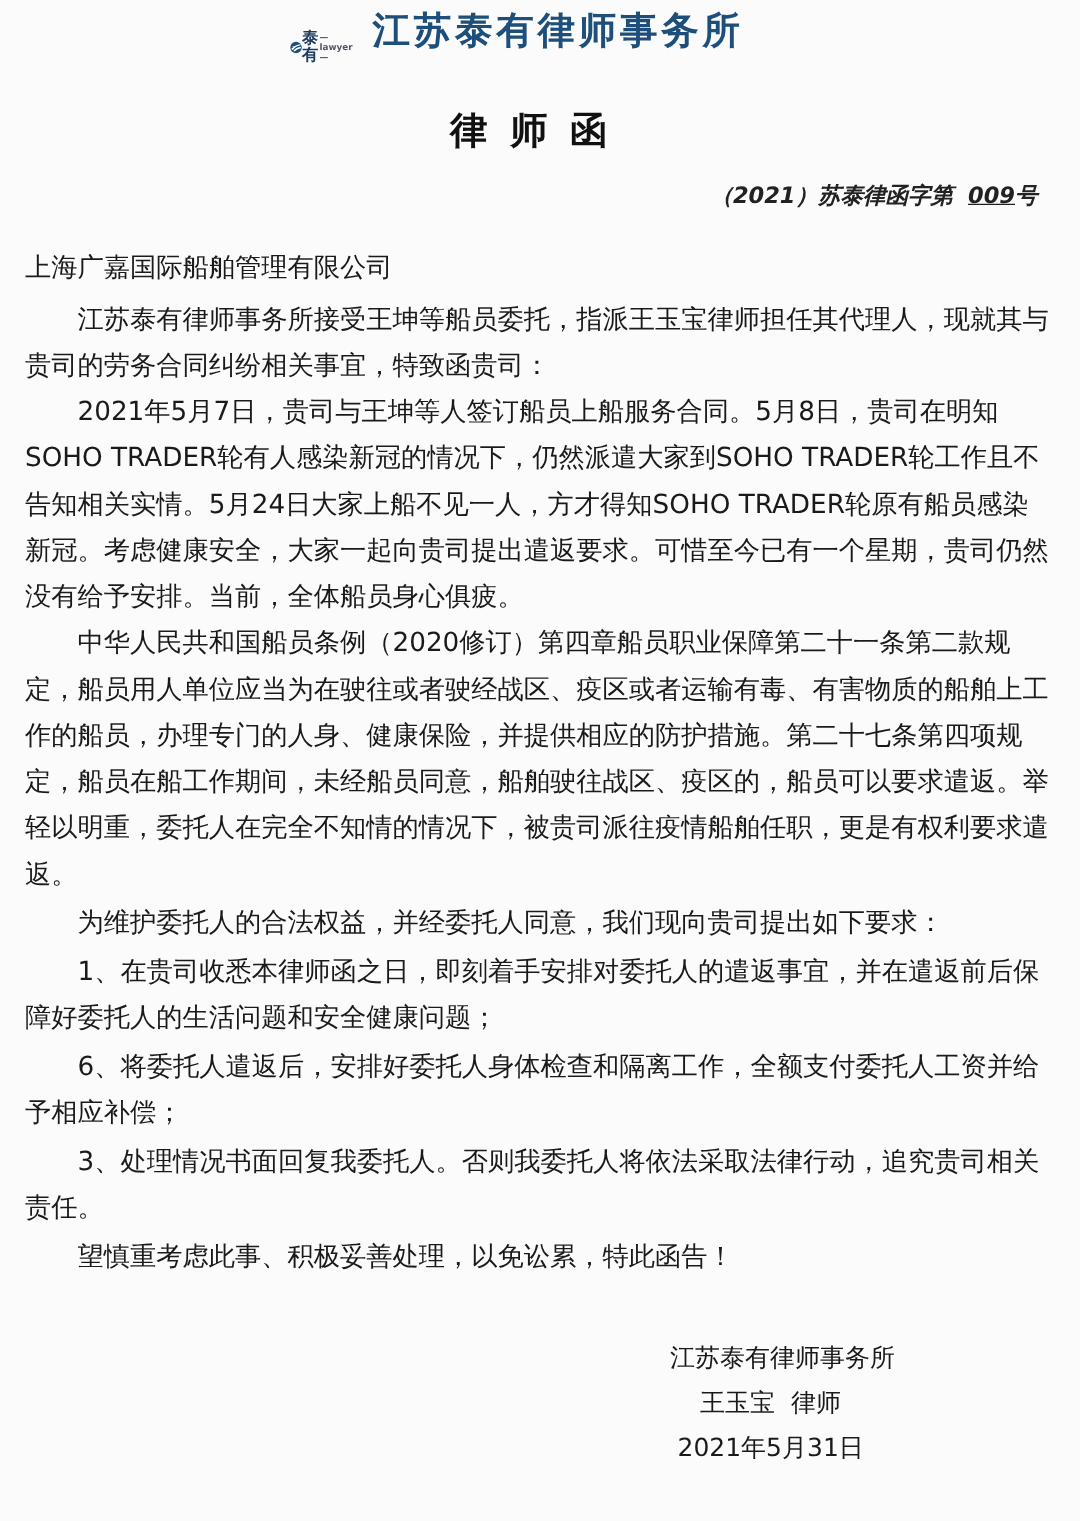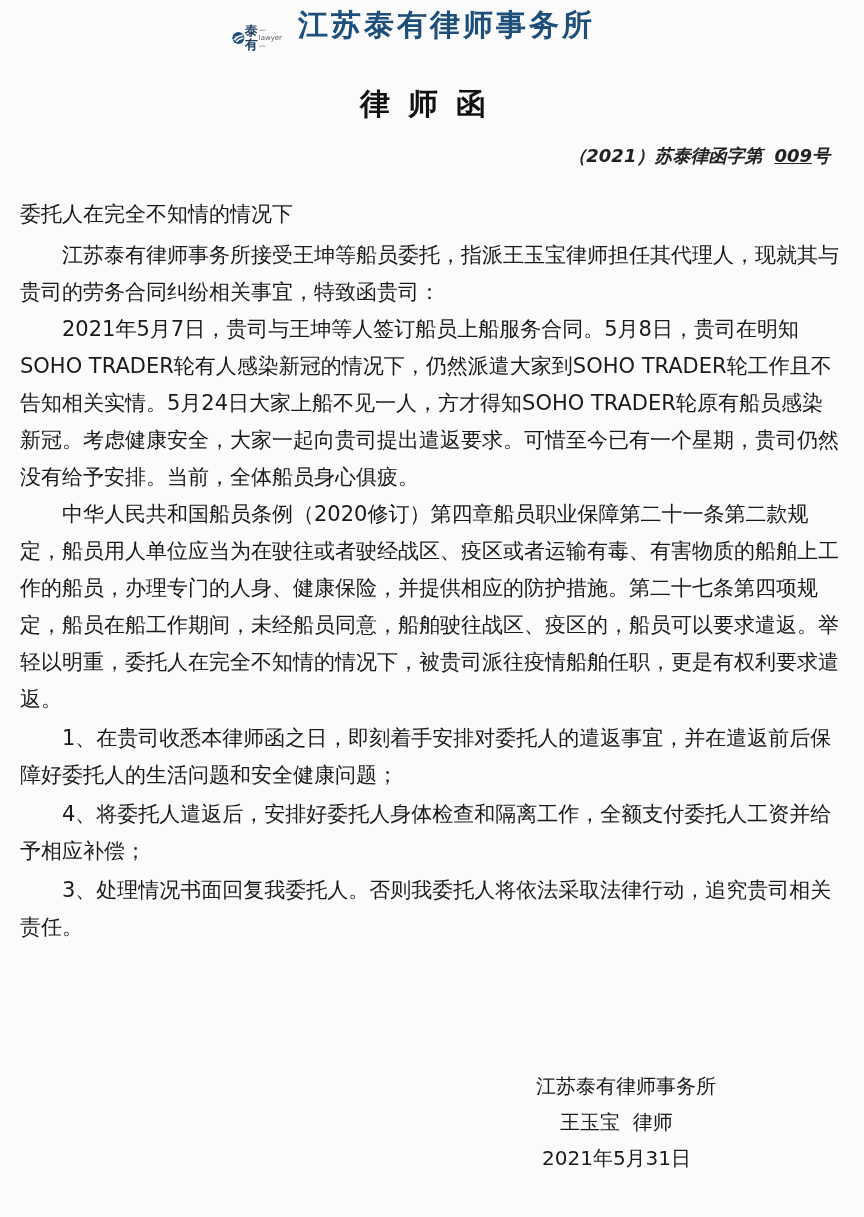--- a/index.html
+++ b/index.html
@@ -12,21 +12,21 @@
   }
   .letterhead {
     position: absolute; left: 232px; top: 6px;
     display: flex; align-items: flex-start;
   }
   .logo {
     width: 50px; height: 64px; display: flex; flex-direction: row; align-items: center;
   }
   .logo-mark { width: 36px; height: 36px; }
   .logo-cn { font-size: 13px; font-weight: bold; color: #1d3c5f; line-height: 14px; letter-spacing: 1px; }
-  .logo-en { font-size: 7px; color: #556; line-height: 8px; }
+  .logo-en { font-size: 7px; color: #556; line-height: 8px; font-weight: bold; }
   .firm-text { margin-left: 16px; }
   .firm-cn {
     font-size: 30px; font-weight: bold; color: #1d4f7a; letter-spacing: 3px; line-height: 38px;
   }
   .firm-en {
     font-size: 16px; font-weight: bold; color: #1d4f7a; letter-spacing: 4px; word-spacing: 10px; line-height: 20px; margin-top: 2px;
   }
   .doc-title {
     position: absolute; left: 0; width: 864px; top: 84px; text-align: center;
     font-size: 30px; font-weight: bold; letter-spacing: 18px; color: #111;
@@ -66,26 +66,28 @@
   </div>
 </div>
 
 <div class="doc-title">律师函</div>
 
 <div class="ref-no">
   <span>（2021）苏泰律函字第</span><span class="num">009</span><span>号</span>
 </div>
 
 <div class="body-text">
-  <p class="addressee">委托人在完全不知情的情况下</p>
+  <p class="addressee">上海广嘉国际船舶管理有限公司</p>
   <p>江苏泰有律师事务所接受王坤等船员委托，指派王玉宝律师担任其代理人，现就其与贵司的劳务合同纠纷相关事宜，特致函贵司：</p>
   <p>2021年5月7日，贵司与王坤等人签订船员上船服务合同。5月8日，贵司在明知SOHO TRADER轮有人感染新冠的情况下，仍然派遣大家到SOHO TRADER轮工作且不告知相关实情。5月24日大家上船不见一人，方才得知SOHO TRADER轮原有船员感染新冠。考虑健康安全，大家一起向贵司提出遣返要求。可惜至今已有一个星期，贵司仍然没有给予安排。当前，全体船员身心俱疲。</p>
   <p>中华人民共和国船员条例（2020修订）第四章船员职业保障第二十一条第二款规定，船员用人单位应当为在驶往或者驶经战区、疫区或者运输有毒、有害物质的船舶上工作的船员，办理专门的人身、健康保险，并提供相应的防护措施。第二十七条第四项规定，船员在船工作期间，未经船员同意，船舶驶往战区、疫区的，船员可以要求遣返。举轻以明重，委托人在完全不知情的情况下，被贵司派往疫情船舶任职，更是有权利要求遣返。</p>
+  <p class="gap">为维护委托人的合法权益，并经委托人同意，我们现向贵司提出如下要求：</p>
   <p class="gap">1、在贵司收悉本律师函之日，即刻着手安排对委托人的遣返事宜，并在遣返前后保障好委托人的生活问题和安全健康问题；</p>
-  <p class="gap">4、将委托人遣返后，安排好委托人身体检查和隔离工作，全额支付委托人工资并给予相应补偿；</p>
+  <p class="gap">6、将委托人遣返后，安排好委托人身体检查和隔离工作，全额支付委托人工资并给予相应补偿；</p>
   <p class="gap">3、处理情况书面回复我委托人。否则我委托人将依法采取法律行动，追究贵司相关责任。</p>
+  <p class="gap">望慎重考虑此事、积极妥善处理，以免讼累，特此函告！</p>
 </div>
 
 <div class="signature">
   <div style="padding-left:18px">江苏泰有律师事务所</div>
   <div style="padding-left:42px">王玉宝  律师</div>
   <div style="padding-left:24px">2021年5月31日</div>
 </div>
 
 </body></html>

